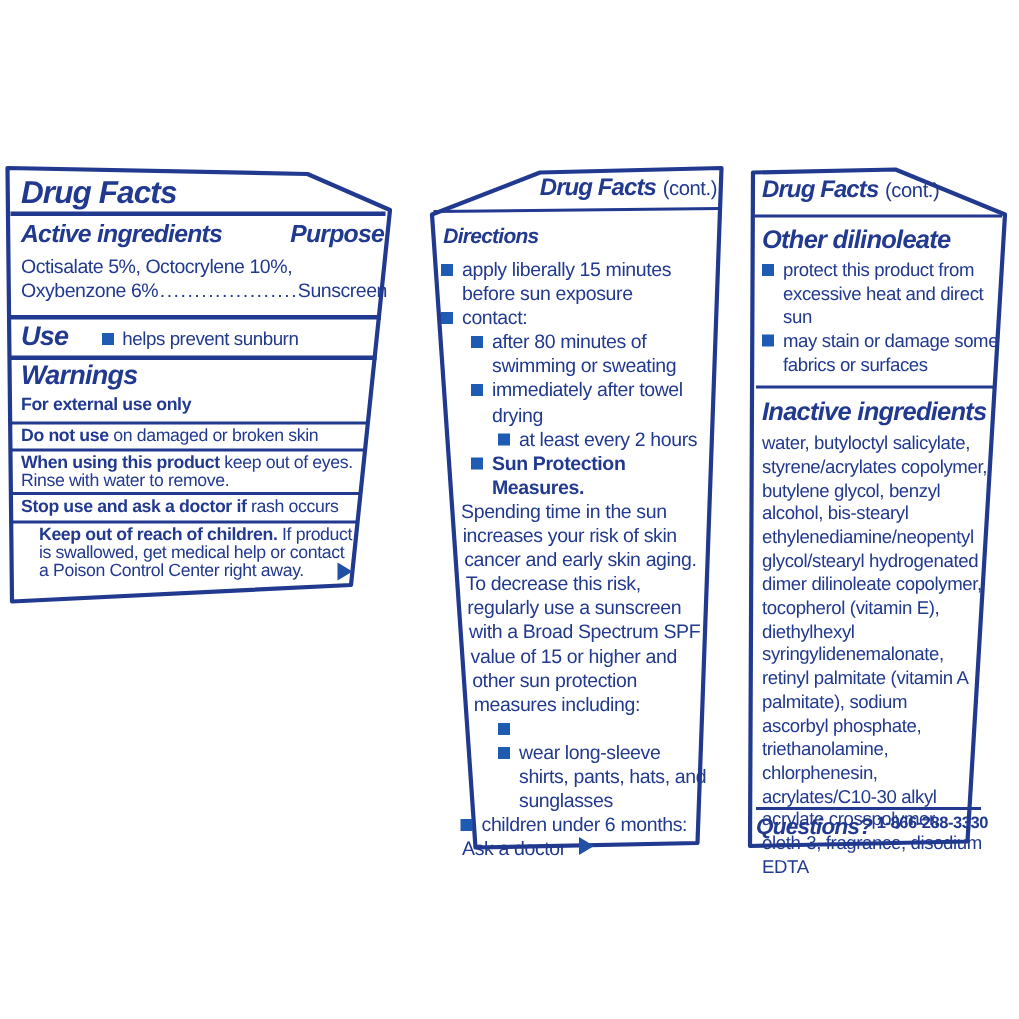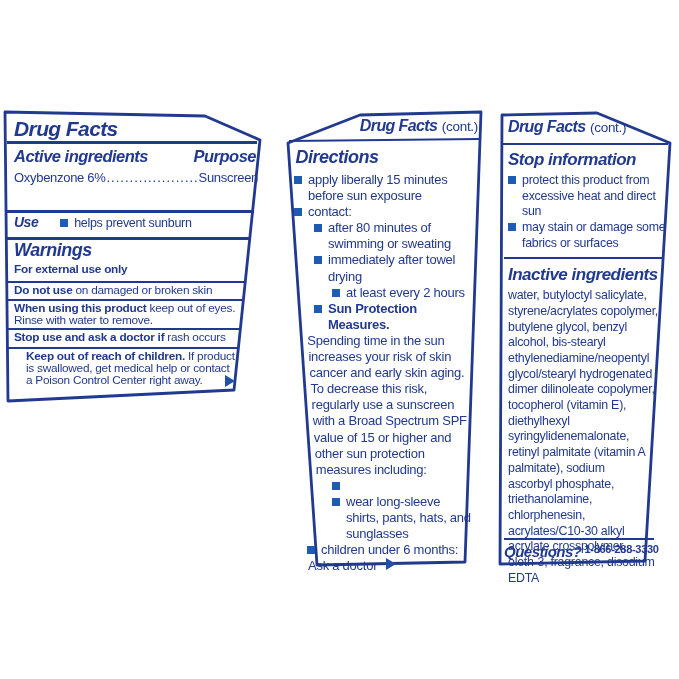--- a/index.html
+++ b/index.html
@@ -32,38 +32,38 @@
   #p1{left:4px;top:110px;width:262px;height:296px;}
   #p1 .abs{position:absolute;}
   #p1 .body{font-size:13px;line-height:16px;letter-spacing:-0.3px;}
   #p1 .warn{font-size:11.8px;line-height:11.9px;letter-spacing:-0.25px;}
   #p1-title{left:10px;top:7px;font-size:21px;}
   #p1-activerow{left:10px;top:37px;width:242px;display:flex;justify-content:space-between;font-size:16.5px;}
   #p1-ings{left:10px;top:60px;width:244px;}
   .leaderrow{display:flex;align-items:baseline;width:100%;}
   .leader{flex:1;overflow:hidden;white-space:nowrap;letter-spacing:1px;margin:0 1px;}
   #p1-userow{left:10px;top:104px;width:240px;display:flex;align-items:baseline;}
-  #p1-userow .hdg{font-size:14px;margin-right:22px;}
+  #p1-userow .hdg{font-size:18px;margin-right:22px;}
   #p1-userow .ut{font-size:12.5px;letter-spacing:-0.3px;}
   #p1-warnhdg{left:10px;top:130px;font-size:18px;}
   #p1-ext{left:10px;top:154px;font-size:12px;}
   #p1-dnu{left:10px;top:175px;width:236px;}
   #p1-wup{left:10px;top:193px;width:232px;}
   #p1-stop{left:10px;top:222px;width:232px;}
   #p1-keep{left:22px;top:241px;width:212px;}
   #p1-arrow{left:221px;top:265px;}
 
   
   #p2{left:282px;top:106px;width:206px;height:466px;}
   #p2-hdr{position:absolute;right:10px;top:11px;font-size:16px;white-space:nowrap;}
   #p2-hdr .cont{font-size:13.5px;}
   #p2-rule{left:7px;top:33px;width:191px;height:2.4px;transform:rotate(-0.6deg);}
   #p2-content{position:absolute;left:12px;top:39px;width:181px;height:418px;
               font-size:13px;line-height:16.1px;letter-spacing:-0.25px;}
-  #p2-content .hdg{font-size:18px;line-height:24px;margin-bottom:3px;}
+  #p2-content .hdg{font-size:14px;line-height:24px;margin-bottom:3px;}
   .slant-l{float:left;width:27px;height:412px;shape-outside:polygon(0 0,100% 100%,0 100%);}
   .slant-r{float:right;width:24px;height:398px;shape-outside:polygon(100% 0,100% 100%,0 100%);}
   .li{padding-left:14px;text-indent:-14px;}
   .li .sq{text-indent:0;}
   .ind1{margin-left:20px;}
   .ind2{margin-left:38px;}
   #p2-arrow{margin-left:9px;}
 
   
   #p3{left:494px;top:106px;width:186px;height:466px;}
@@ -89,20 +89,21 @@
       <polygon class="outline" points="1,2 201,6 256,30 230,280 4,291"></polygon>
     </svg>
     <div class="abs ttl" id="p1-title">Drug Facts</div>
     <div class="rule" style="left:3px;top:31px;width:250px;height:3px;"></div>
 
     <div class="abs" id="p1-activerow">
       <span class="hdg">Active ingredients</span>
       <span class="hdg">Purpose</span>
     </div>
     <div class="abs body" id="p1-ings">
+      <div>Octisalate 5%, Octocrylene 10%,</div>
       <div class="leaderrow">
         <span>Oxybenzone 6%</span>
         <span class="leader">......................................................................</span>
         <span>Sunscreen</span>
       </div>
     </div>
     <div class="rule" style="left:3px;top:100px;width:247px;height:3px;"></div>
 
     <div class="abs" id="p1-userow">
       <span class="hdg">Use</span>
@@ -166,21 +167,21 @@
       <polygon class="outline" points="8,9 103,7 176,37 151,455 6,458"></polygon>
     </svg>
     <div id="p3-hdr">
       <span class="ttl">Drug Facts</span>
       <span class="cont">(cont.)</span>
     </div>
     <div id="p3-rule"></div>
 
     <div id="p3-content">
       <div class="slant-r"></div>
-      <div class="hdg">Stop information</div>
+      <div class="hdg">Other dilinoleate</div>
       <div class="li"><span class="sq"></span><span>protect this product from excessive heat and direct sun</span></div>
       <div class="li"><span class="sq"></span><span>may stain or damage some fabrics or surfaces</span></div>
       <div class="divider"></div>
       <div class="hdg">Inactive ingredients</div>
       <div>water, butyloctyl salicylate, styrene/acrylates copolymer, butylene glycol, benzyl alcohol, bis-stearyl ethylenediamine/neopentyl glycol/stearyl hydrogenated dimer dilinoleate copolymer, tocopherol (vitamin E), diethylhexyl syringylidenemalonate, retinyl palmitate (vitamin A palmitate), sodium ascorbyl phosphate, triethanolamine, chlorphenesin, acrylates/C10-30 alkyl acrylate crosspolymer, oleth-3, fragrance, disodium EDTA</div>
     </div>
 
     <div id="p3-q">
       <span class="hdg">Questions?</span>
       <span class="phone">1-866-288-3330</span>

